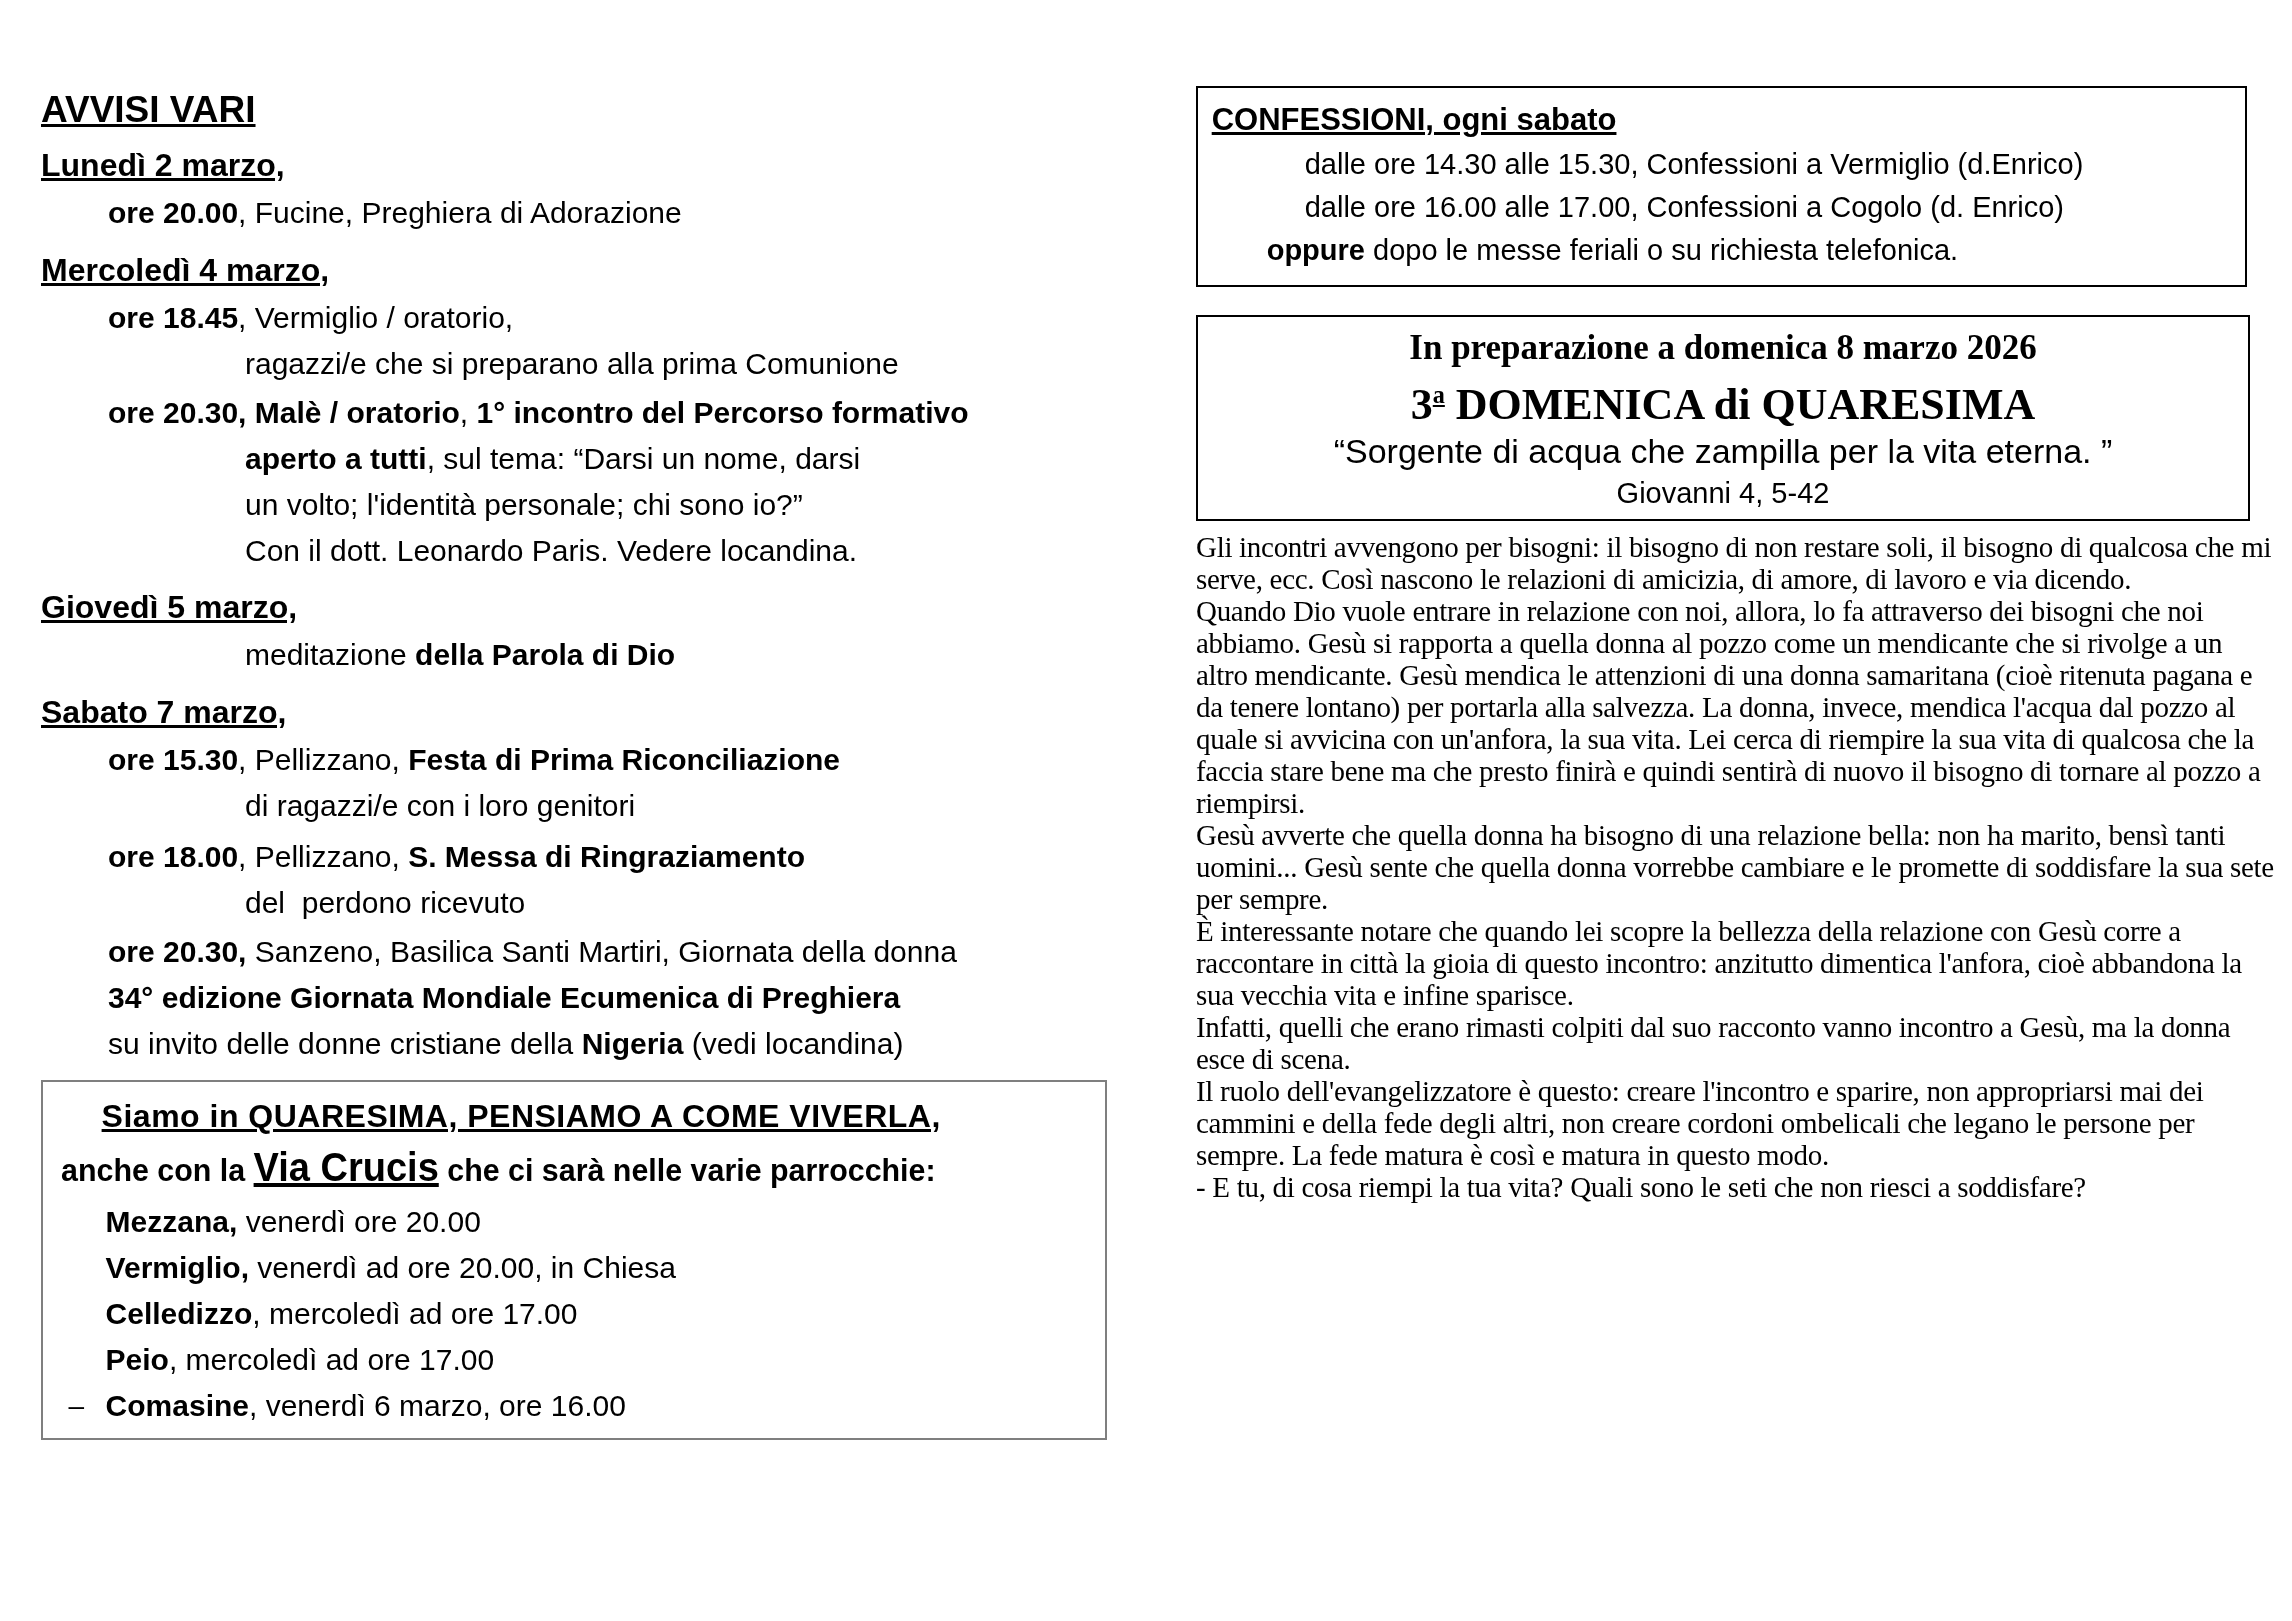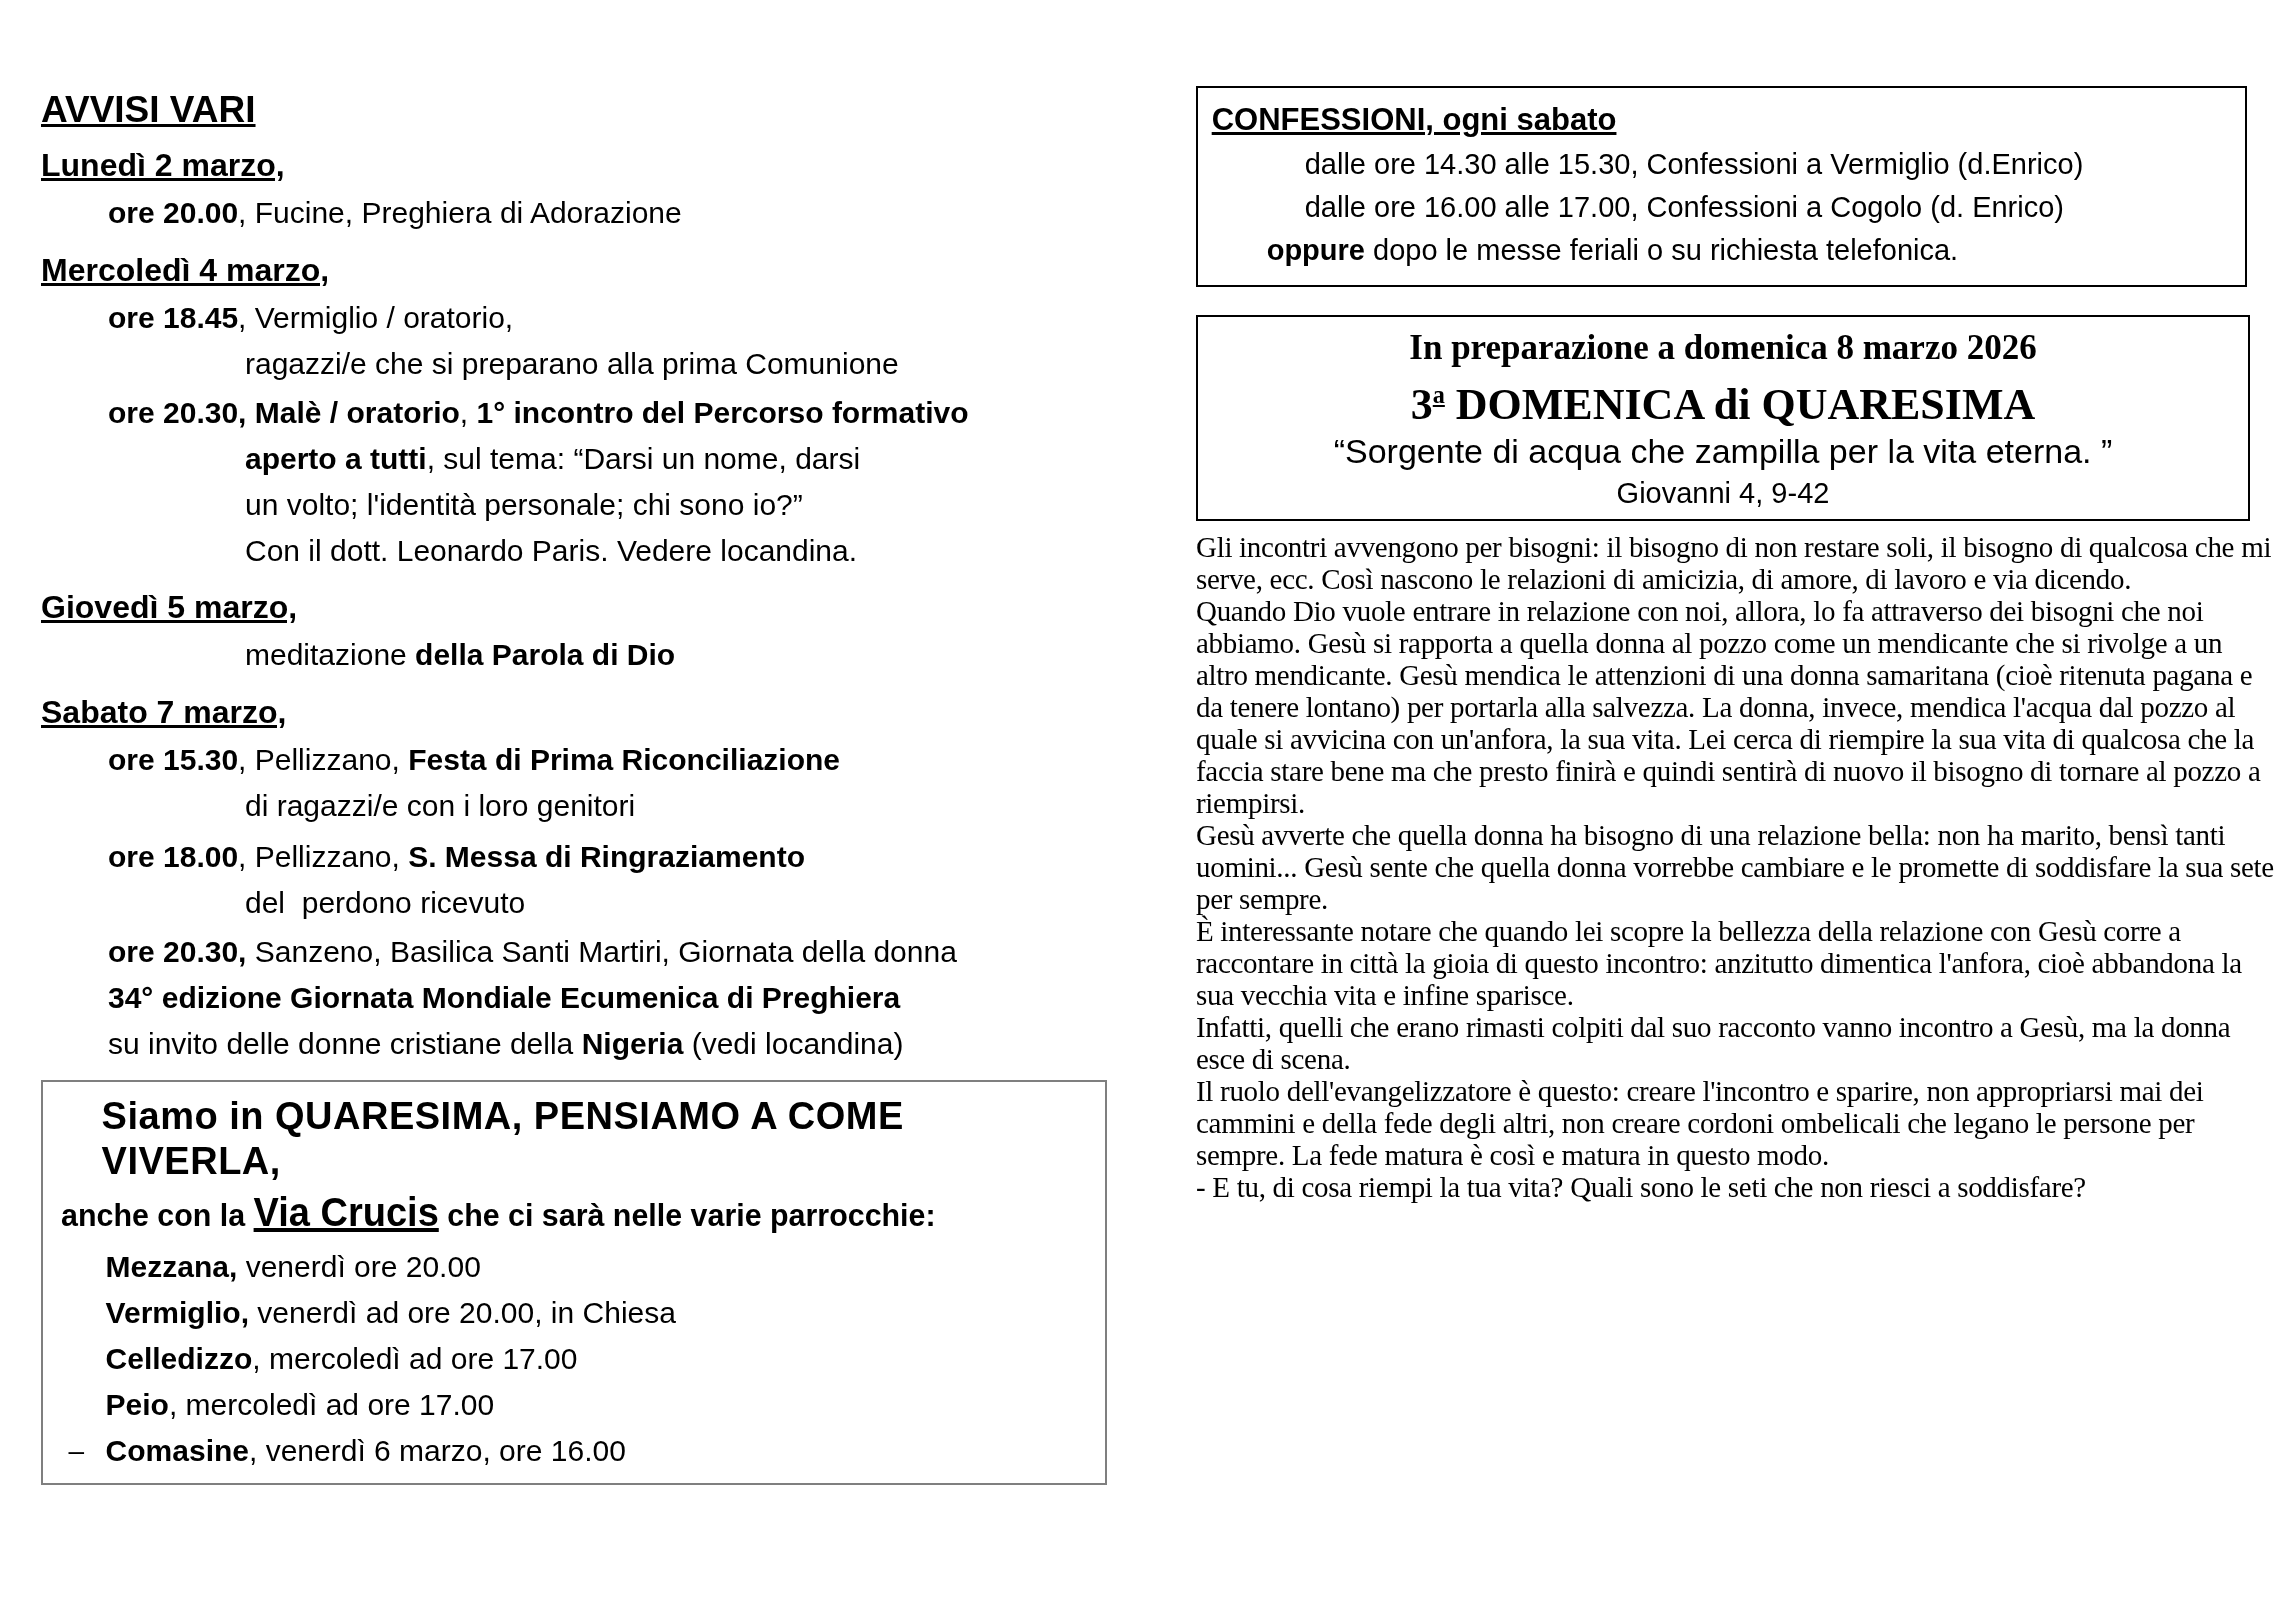--- a/index.html
+++ b/index.html
@@ -12,21 +12,21 @@
   .avvisi-title{text-align:left;font-size:37px;font-weight:bold;line-height:43px;margin-bottom:5.9px;}
   .avvisi-title span{text-decoration:underline;}
   .day{font-size:32px;font-weight:bold;text-decoration:underline;line-height:49px;margin-top:9.8px;}
   .ln{font-size:30px;line-height:46px;white-space:pre-wrap;}
   .ind1{padding-left:67px;}
   .ind2{padding-left:204px;}
   .gap{margin-top:3px;}
   .gapsm{margin-top:4.9px;}
   
   .qbox{border:2px solid #7f7f7f;margin-top:12.7px;margin-right:27.4px;padding:11.8px 17.6px 9.8px 17.6px;}
-  .qtitle{font-size:38px;font-weight:bold;line-height:45px;padding-left:41px;letter-spacing:0.5px;}
+  .qtitle{font-size:32px;font-weight:bold;line-height:45px;padding-left:41px;letter-spacing:0.5px;text-decoration:underline;}
   .qsub{font-size:32px;font-weight:bold;line-height:57px;white-space:nowrap;transform:scaleX(.95);transform-origin:left center;}
   .qsub .big{font-size:40px;}
   .qentry{font-size:30px;line-height:46px;padding-left:45px;position:relative;}
   .qdash{position:absolute;left:7.8px;top:0;font-size:28px;}
   
   .right-col{position:absolute;left:1196px;top:86px;width:1083px;}
   .cbox{border:2px solid #000;margin-right:32px;padding:7.8px 13.7px 13.7px 13.7px;}
   .ctitle{font-size:31px;font-weight:bold;line-height:47px;}
   .ctitle span{text-decoration:underline;}
   .cline{font-size:29px;line-height:43px;padding-left:93px;}
@@ -94,21 +94,21 @@
       <div class="ctitle"><span>CONFESSIONI, ogni sabato</span></div>
       <div class="cline">dalle ore 14.30 alle 15.30, Confessioni a Vermiglio (d.Enrico)</div>
       <div class="cline">dalle ore 16.00 alle 17.00, Confessioni a Cogolo (d. Enrico)</div>
       <div class="cline-alt"><span class="b">oppure</span><span> dopo le messe feriali o su richiesta telefonica.</span></div>
     </div>
 
     <div class="pbox">
       <div class="prep-1">In preparazione a domenica 8 marzo 2026</div>
       <div class="prep-2"><span>3</span><span class="sup">a</span><span>  DOMENICA di QUARESIMA</span></div>
       <div class="prep-quote">“Sorgente di acqua che zampilla per la vita eterna. ”</div>
-      <div class="prep-ref">Giovanni 4, 9-42</div>
+      <div class="prep-ref">Giovanni 4, 5-42</div>
     </div>
 
     <div class="commento">
       <p>Gli incontri avvengono per bisogni: il bisogno di non restare soli, il bisogno di qualcosa che mi serve, ecc. Così nascono le relazioni di amicizia, di amore, di lavoro e via dicendo.</p>
       <p>Quando Dio vuole entrare in relazione con noi, allora, lo fa attraverso dei bisogni che noi abbiamo. Gesù si rapporta a quella donna al pozzo come un mendicante che si rivolge a un altro mendicante. Gesù mendica le attenzioni di una donna samaritana (cioè ritenuta pagana e da tenere lontano) per portarla alla salvezza. La donna, invece, mendica l'acqua dal pozzo al quale si avvicina con un'anfora, la sua vita. Lei cerca di riempire la sua vita di qualcosa che la faccia stare bene ma che presto finirà e quindi sentirà di nuovo il bisogno di tornare al pozzo a riempirsi.</p>
       <p>Gesù avverte che quella donna ha bisogno di una relazione bella: non ha marito, bensì tanti uomini... Gesù sente che quella donna vorrebbe cambiare e le promette di soddisfare la sua sete per sempre.</p>
       <p>È interessante notare che quando lei scopre la bellezza della relazione con Gesù corre a raccontare in città la gioia di questo incontro: anzitutto dimentica l'anfora, cioè abbandona la sua vecchia vita e infine sparisce.</p>
       <p>Infatti, quelli che erano rimasti colpiti dal suo racconto vanno incontro a Gesù, ma la donna esce di scena.</p>
       <p>Il ruolo dell'evangelizzatore è questo: creare l'incontro e sparire, non appropriarsi mai dei cammini e della fede degli altri, non creare cordoni ombelicali che legano le persone per sempre. La fede matura è così e matura in questo modo.</p>
       <p>- E tu, di cosa riempi la tua vita? Quali sono le seti che non riesci a soddisfare?</p>

